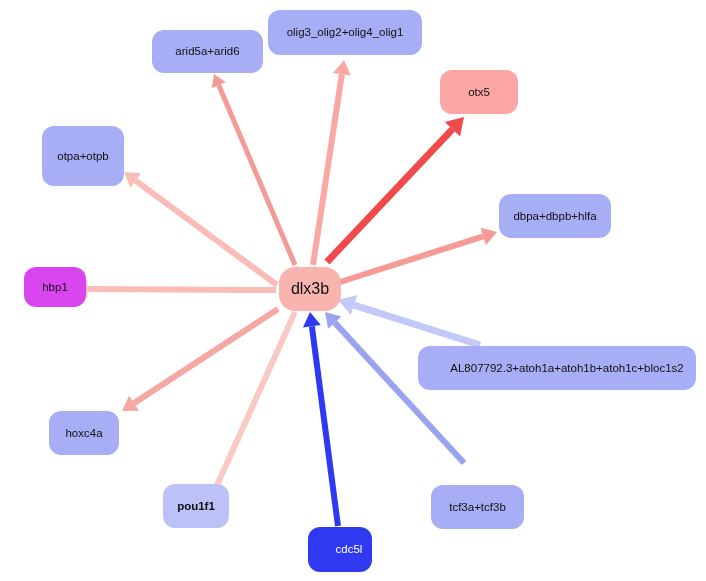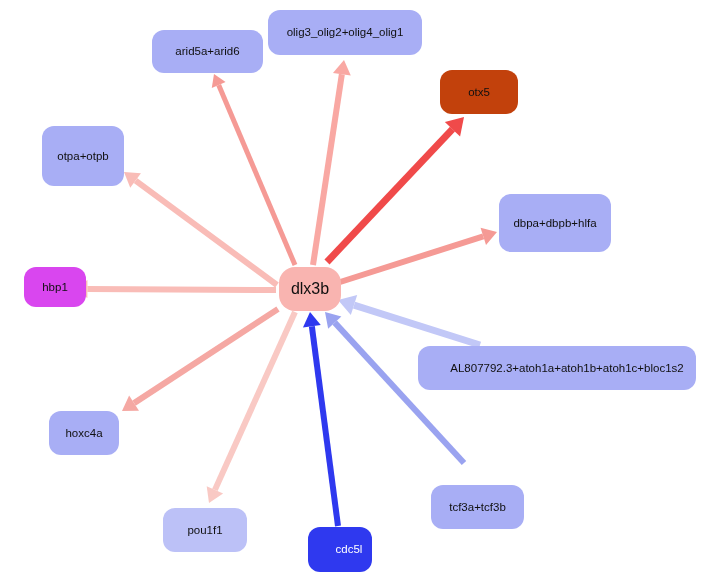--- a/index.html
+++ b/index.html
@@ -103,42 +103,42 @@
   <div id="node-layer">
       <div class="node hub" style="left: 279px; top: 267px; width: 62px; height: 44px; background: rgb(249, 180, 176); color: rgb(16, 16, 16);">
         <span>dlx3b</span>
       </div>
       <div class="node" style="left: 268px; top: 10px; width: 154px; height: 45px; background: rgb(168, 174, 245); color: rgb(16, 16, 16);">
         <span>olig3_olig2+olig4_olig1</span>
       </div>
       <div class="node" style="left: 152px; top: 11px; width: 111px; height: 43px; background: rgb(168, 174, 245); color: rgb(16, 16, 16); margin-top: 19px;">
         <span>arid5a+arid6</span>
       </div>
-      <div class="node" style="left: 440px; top: 70px; width: 78px; height: 44px; background: #c2410c; color: rgb(16, 16, 16);">
+      <div class="node" style="left: 440px; top: 70px; width: 78px; height: 44px; background: #fca5a5; color: rgb(16, 16, 16);">
         <span>otx5</span>
       </div>
       <div class="node" style="left: 42px; top: 126px; width: 82px; height: 60px; background: rgb(168, 174, 245); color: rgb(16, 16, 16);">
         <span>otpa+otpb</span>
       </div>
-      <div class="node" style="left: 499px; top: 194px; width: 112px; height: 58px; background: rgb(168, 174, 245); color: rgb(16, 16, 16);">
+      <div class="node" style="left: 499px; top: 194px; width: 112px; height: 44px; background: rgb(168, 174, 245); color: rgb(16, 16, 16);">
         <span>dbpa+dbpb+hlfa</span>
       </div>
       <div class="node" style="left: 24px; top: 267px; width: 62px; height: 40px; background: #d946ef; color: rgb(16, 16, 16);">
         <span>hbp1</span>
       </div>
       <div class="node" style="left: 418px; top: 346px; width: 278px; height: 44px; background: rgb(168, 174, 245); color: rgb(16, 16, 16); padding-left: 30px;">
         <span>AL807792.3+atoh1a+atoh1b+atoh1c+bloc1s2</span>
       </div>
       <div class="node" style="left: 49px; top: 411px; width: 70px; height: 44px; background: rgb(168, 174, 245); color: rgb(16, 16, 16);">
         <span>hoxc4a</span>
       </div>
       <div class="node" style="left: 431px; top: 485px; width: 93px; height: 44px; background: rgb(168, 174, 245); color: rgb(16, 16, 16);">
         <span>tcf3a+tcf3b</span>
       </div>
-      <div class="node" style="left: 163px; top: 508px; width: 84px; height: 44px; background: rgb(188, 193, 247); color: rgb(16, 16, 16);">
+      <div class="node" style="left: 163px; top: 484px; width: 66px; height: 44px; background: rgb(188, 193, 247); color: rgb(16, 16, 16); font-weight: bold;">
         <span>pou1f1</span>
       </div>
       <div class="node dark-node" style="left: 308px; top: 527px; width: 64px; height: 45px; background: rgb(47, 57, 239); color: rgb(255, 255, 255);">
         <span>cdc5l</span>
       </div>
     </div>
 
 </div>
 
 </body></html>

